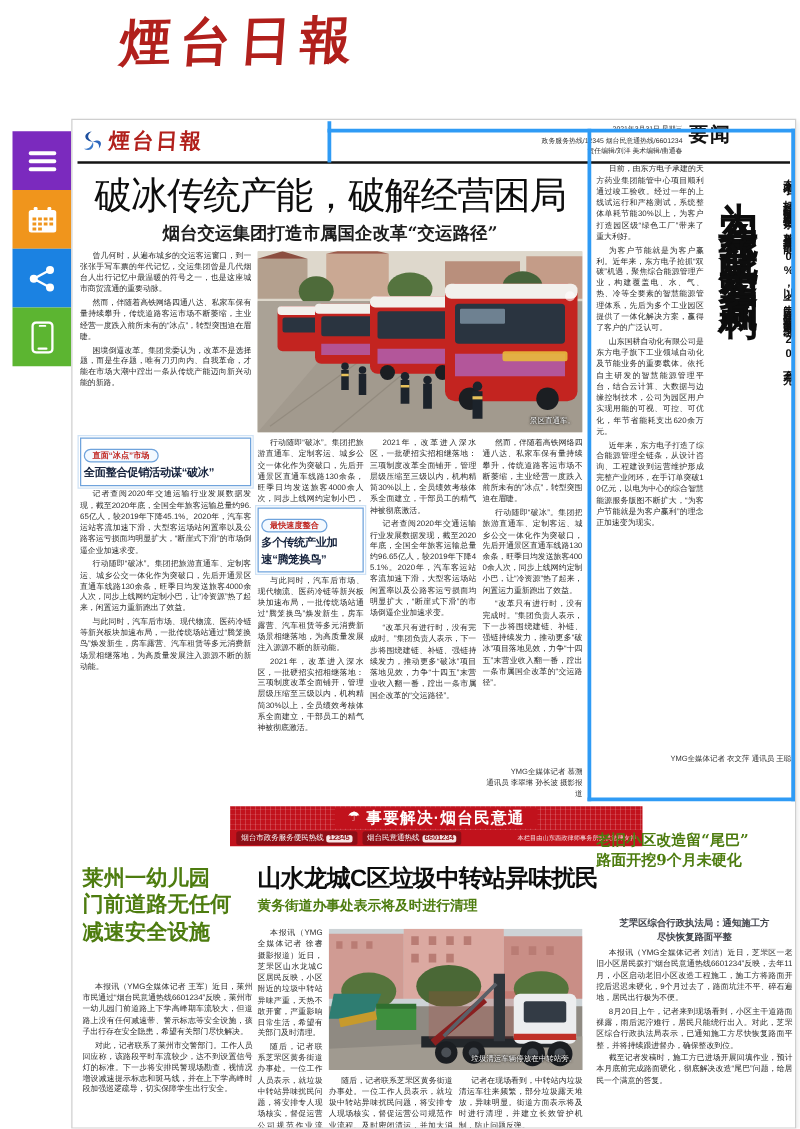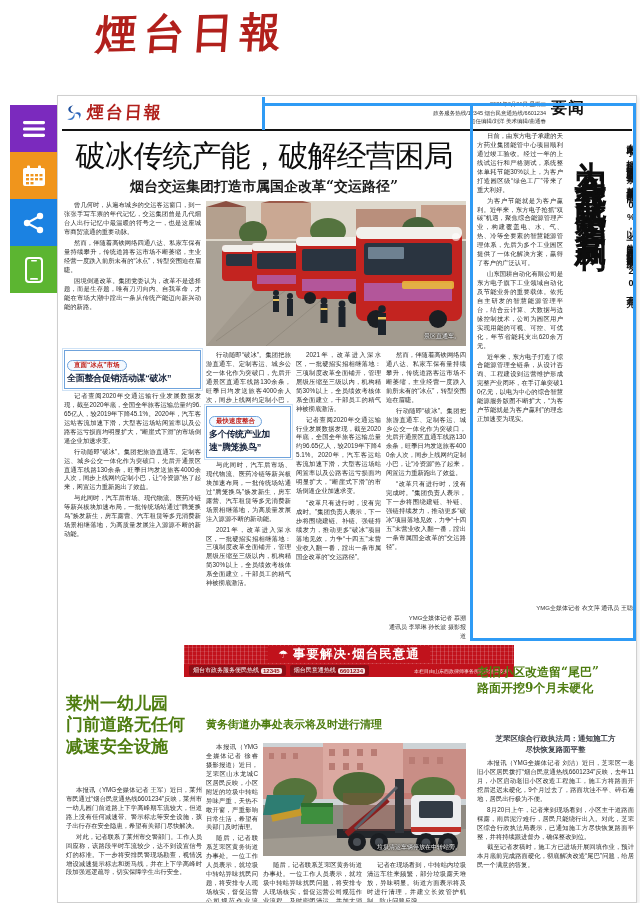--- a/index.html
+++ b/index.html
@@ -295,20 +295,21 @@
     </div>
 
     <div class="abs bh-serif" style="left:8px;top:597px;width:136px;font-size:17px;line-height:1.25;">莱州一幼儿园
 门前道路无任何
 减速安全设施</div>
     <div class="abs t" style="left:8px;top:690px;width:136px;height:116px;">
       <p>本报讯（YMG全媒体记者 王军）近日，莱州市民通过“烟台民意通热线6601234”反映，莱州市一幼儿园门前道路上下学高峰期车流较大，但道路上没有任何减速带、警示标志等安全设施，孩子出行存在安全隐患，希望有关部门尽快解决。</p>
       <p>对此，记者联系了莱州市交警部门。工作人员回应称，该路段平时车流较少，达不到设置信号灯的标准。下一步将安排民警现场勘查，视情况增设减速提示标志和斑马线，并在上下学高峰时段加强巡逻疏导，切实保障学生出行安全。</p>
     </div>
 
+    <div class="abs mid-h" style="left:148px;top:594px;width:260px;font-size:19px;">山水龙城C区垃圾中转站异味扰民</div>
     <div class="abs bh-serif" style="left:148px;top:621px;width:260px;font-size:11px;">黄务街道办事处表示将及时进行清理</div>
     <div class="abs t" style="left:148px;top:647px;width:52px;height:159px;">
       <p>本报讯（YMG全媒体记者 徐睿 摄影报道）近日，芝罘区山水龙城C区居民反映，小区附近的垃圾中转站异味严重，天热不敢开窗，严重影响日常生活，希望有关部门及时清理。</p>
       <p>随后，记者联系芝罘区黄务街道办事处。一位工作人员表示，就垃圾中转站异味扰民问题，将安排专人现场核实，督促运营公司规范作业流程、及时密闭清运，并加大消杀频次，尽快消除异味影响，还居民清新宜居的环境。</p>
     </div>
     <div class="abs" style="left:205px;top:647px;width:203px;height:113px;">
       <svg width="203" height="113" viewBox="0 0 203 113" preserveAspectRatio="none">
         <rect width="203" height="113" fill="#cdd3d6"></rect>
         <rect x="0" y="4" width="60" height="52" fill="#d09b93"></rect>
         <rect x="60" y="0" width="80" height="56" fill="#dba9a1"></rect>

